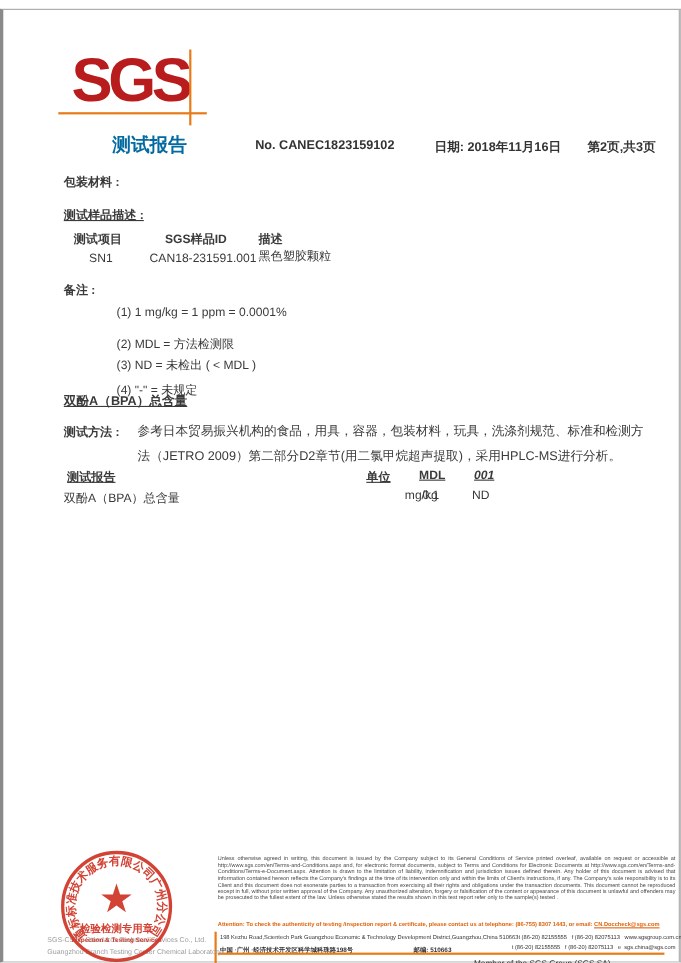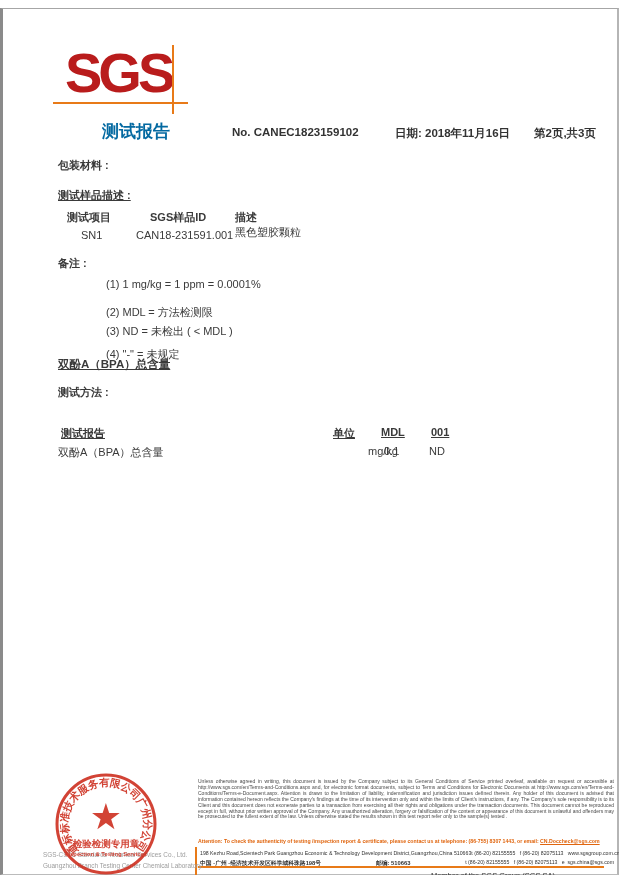--- a/index.html
+++ b/index.html
@@ -11,21 +11,21 @@
   
   .logo-text{font-size:56px;font-weight:bold;color:#b91c1c;letter-spacing:-4px;line-height:1;}
   .hline{background:#e87a18;height:2px;}
   .vline{background:#e87a18;width:2px;}
   
   .report-title{font-size:17px;font-weight:bold;color:#0369a1;margin-left:44px;}
   .hdr{font-size:11.5px;font-weight:bold;color:#333;padding-left:14px;}
   .body-txt{font-size:11px;color:#3a3a3a;}
   .b{font-weight:bold;}
   .u{text-decoration:underline;}
-  .i{}
+  .i{font-style:italic;}
   
   .legal{font-size:5px;line-height:5.9px;color:#4a4a4a;text-align:justify;}
   .attention{font-size:5.2px;line-height:6.2px;color:#e0650e;font-weight:bold;}
   .addr{font-size:5.2px;color:#333;white-space:pre;}
   .addr-cn{font-size:5.8px;font-weight:bold;}
   .gray-co{font-size:6.4px;color:#9c9c9c;line-height:1.75;}
   .member{font-size:7.5px;color:#333;}
   .stamp-svg{opacity:.88;}
 </style>
 </head>
@@ -57,20 +57,21 @@
   </div>
 
   <div class="abs body-txt b" style="left:55px;top:247px;">备注 :</div>
   <div class="abs body-txt" style="left:103px;top:269px;">(1) 1 mg/kg = 1 ppm = 0.0001%</div>
   <div class="abs body-txt" style="left:103px;top:296px;">(2) MDL = 方法检测限</div>
   <div class="abs body-txt" style="left:103px;top:315px;text-align:center;">(3) ND = 未检出 ( &lt; MDL )</div>
   <div class="abs body-txt" style="left:103px;top:338px;">(4) "-" = 未规定</div>
 
   <div class="abs body-txt b u" style="left:55px;top:348px;font-size:11.5px;">双酚A（BPA）总含量</div>
   <div class="abs body-txt b" style="left:55px;top:376px;">测试方法 :</div>
+  <div class="abs body-txt" style="left:122px;top:372px;width:470px;line-height:23px;font-size:11.5px;">参考日本贸易振兴机构的食品，用具，容器，包装材料，玩具，洗涤剂规范、标准和检测方法（JETRO 2009）第二部分D2章节(用二氯甲烷超声提取)，采用HPLC-MS进行分析。</div>
 
   <div>
     <div class="abs body-txt b u" style="left:58px;top:417px;">测试报告</div>
     <div class="abs body-txt b u" style="left:330px;top:417px;">单位</div>
     <div class="abs body-txt b u" style="left:378px;top:417px;">MDL</div>
     <div class="abs body-txt b u i" style="left:428px;top:417px;">001</div>
     <div class="abs body-txt" style="left:55px;top:436px;">双酚A（BPA）总含量</div>
     <div class="abs body-txt" style="left:327px;top:436px;margin-left:38px;">mg/kg</div>
     <div class="abs body-txt" style="left:381px;top:436px;">0.1</div>
     <div class="abs body-txt" style="left:426px;top:436px;">ND</div>

